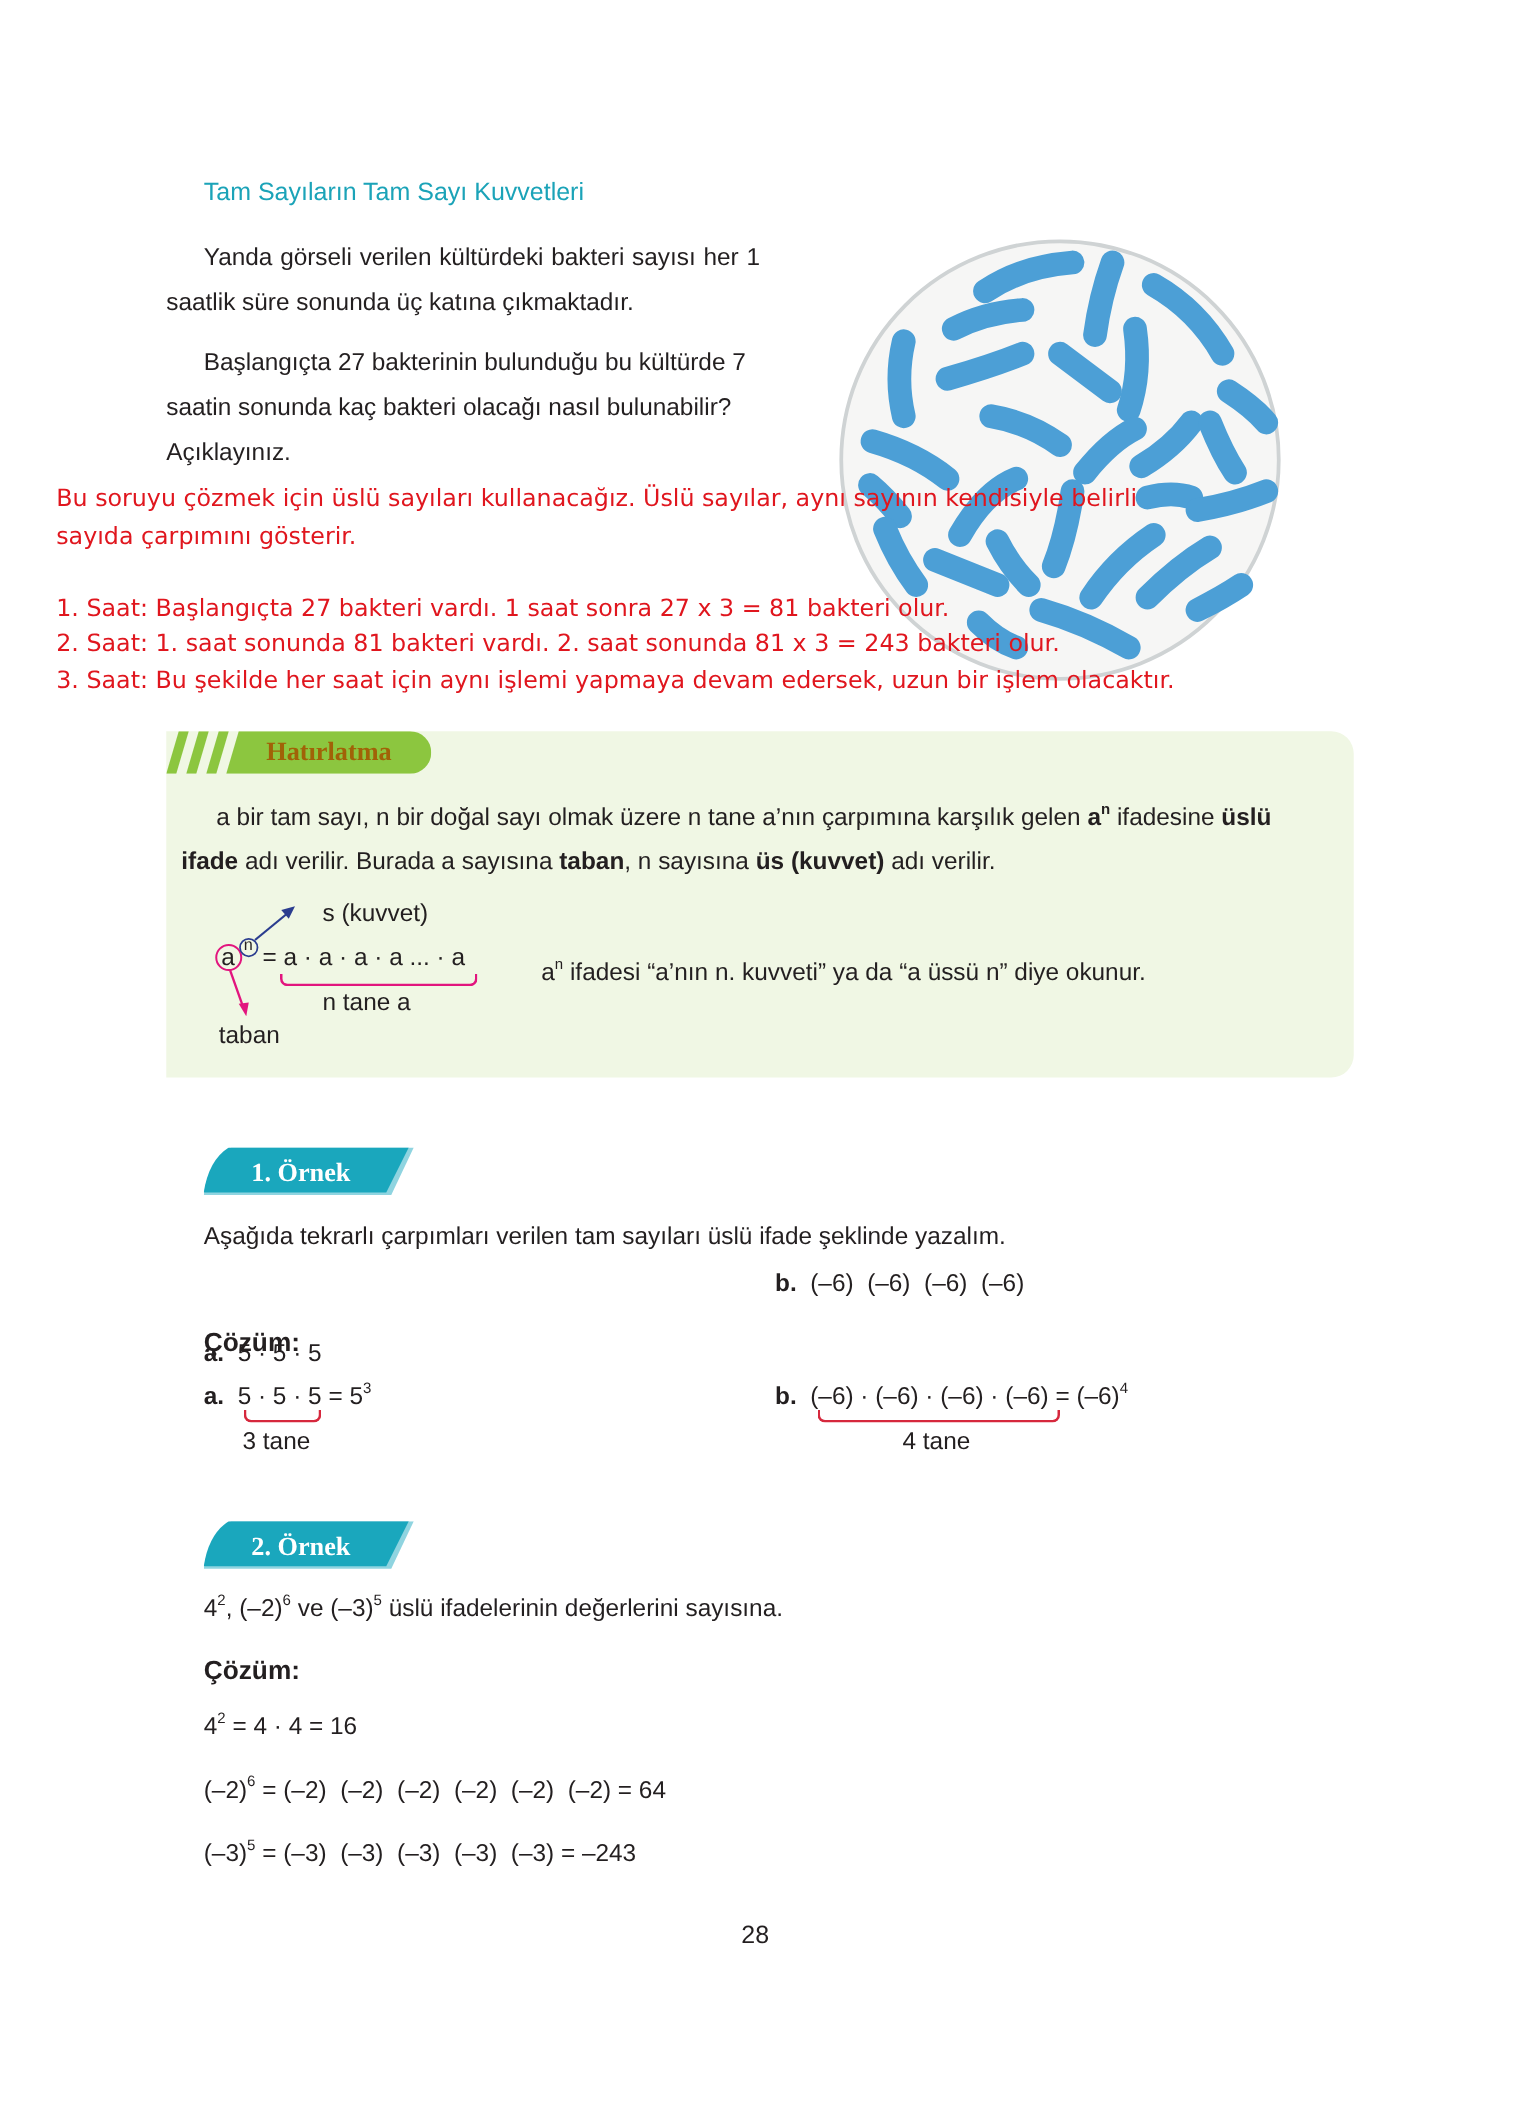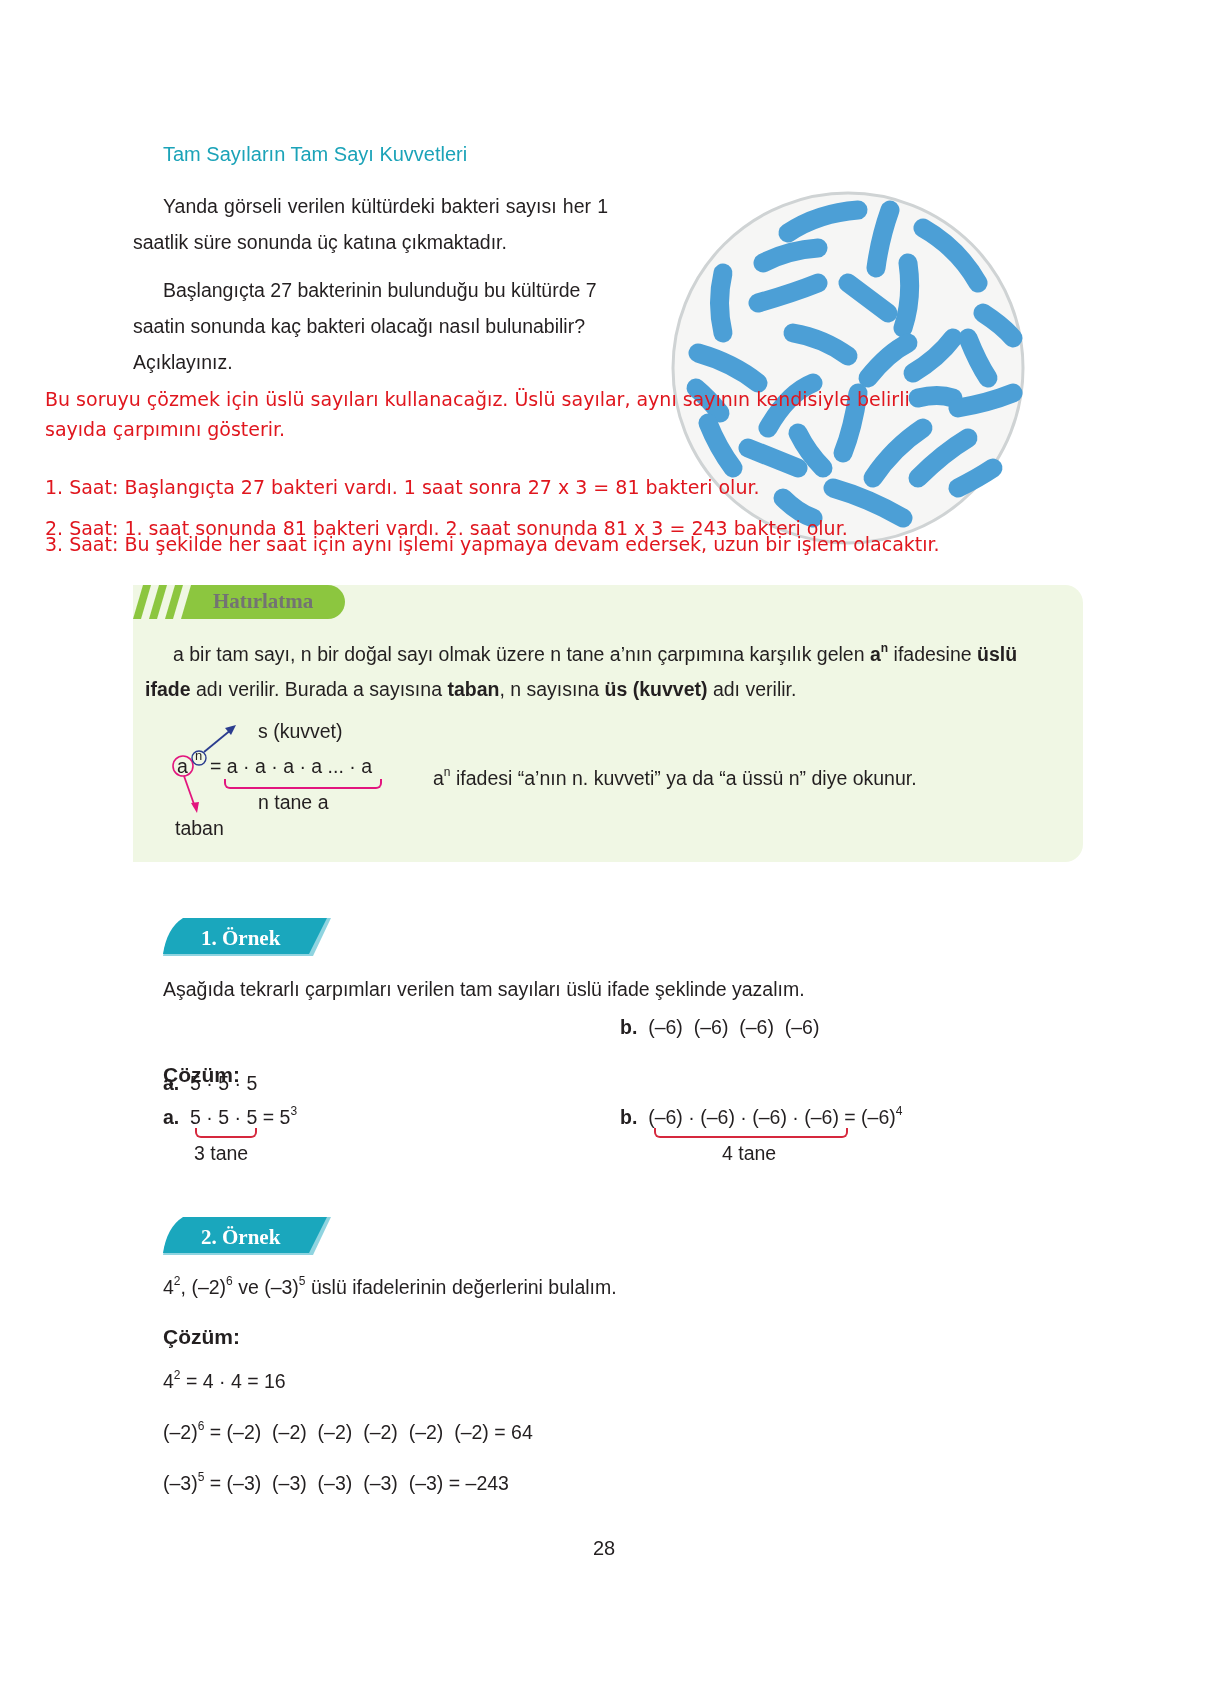--- a/index.html
+++ b/index.html
@@ -10,21 +10,21 @@
   .para { font-size:19.5px; line-height:36px; color:#231f20; }
   .p1 { left:133px; top:188px; width:475px; text-align:justify; }
   .p1 .ind, .p2 .ind { display:inline-block; width:30px; }
   .p2 { left:133px; top:272px; width:475px; }
   .red { font-family:"DejaVu Sans", sans-serif; color:#e0161e; font-size:19px; z-index:3; }
   .red-line { white-space:nowrap; position:absolute; left:45px; }
   .petri { left:668px; top:188px; width:360px; height:360px; z-index:1; }
   .hat-box { left:133px; top:585px; width:950px; height:277px; background:#f0f7e4;
              border-radius:0 18px 18px 0; }
   .hat-badge { left:133px; top:585px; height:34px; width:212px; }
-  .hat-text { font-family:"Liberation Serif", serif; font-weight:bold; color:#737373; font-size:21px;
+  .hat-text { font-family:"Liberation Serif", serif; font-weight:bold; color:#a16207; font-size:21px;
               position:absolute; left:80px; top:4px; }
   .hat-l1 { left:173px; top:643px; font-size:19.5px; white-space:nowrap; }
   .hat-l2 { left:145px; top:678px; font-size:19.5px; white-space:nowrap; }
   .formula { font-size:19.5px; }
   .ornek { height:40px; width:170px; }
   .ornek-text { position:absolute; left:38px; top:8px; font-family:Liberation Serif, serif;
                 font-weight:bold; color:#fff; font-size:21px; }
   .txt { font-size:19.5px; white-space:nowrap; }
   .bold { font-weight:bold; }
   .coz { font-size:21px; font-weight:bold; }
@@ -73,21 +73,21 @@
       <path d="M115 310 Q130 325 145 330"></path>
       <path d="M165 300 Q200 310 235 330"></path>
     </g>
   </svg>
 </div>
 
 <div class="abs red" style="left:0;top:0;">
   <div class="red-line" style="top:388px;text-align:right;">Bu soruyu çözmek için üslü sayıları kullanacağız. Üslü sayılar, aynı sayının kendisiyle belirli</div>
   <div class="red-line" style="top:418px;">sayıda çarpımını gösterir.</div>
   <div class="red-line" style="top:476px;">1. Saat: Başlangıçta 27 bakteri vardı. 1 saat sonra 27 x 3 = 81 bakteri olur.</div>
-  <div class="red-line" style="top:504px;margin-top:13px;">2. Saat: 1. saat sonunda 81 bakteri vardı. 2. saat sonunda 81 x 3 = 243 bakteri olur.</div>
+  <div class="red-line" style="top:504px;">2. Saat: 1. saat sonunda 81 bakteri vardı. 2. saat sonunda 81 x 3 = 243 bakteri olur.</div>
   <div class="red-line" style="top:533px;">3. Saat: Bu şekilde her saat için aynı işlemi yapmaya devam edersek, uzun bir işlem olacaktır.</div>
 </div>
 
 <div class="abs hat-box"></div>
 <div class="abs hat-badge">
   <svg width="212" height="34" viewBox="0 0 212 34" style="position:absolute;left:0;top:0;">
     <polygon points="10,0 18,0 8,34 0,34" fill="#8cc63f"></polygon>
     <polygon points="26,0 34,0 24,34 16,34" fill="#8cc63f"></polygon>
     <polygon points="42,0 50,0 40,34 32,34" fill="#8cc63f"></polygon>
     <path d="M58 0 L195 0 A17 17 0 0 1 195 34 L48 34 Z" fill="#8cc63f"></path>
@@ -142,20 +142,20 @@
 <div class="abs txt" style="left:722px;top:1142px;">4 tane</div>
 
 <div class="abs ornek" style="left:163px;top:1217px;">
   <svg width="170" height="40" viewBox="0 0 170 40" style="position:absolute;left:0;top:0;">
     <path d="M22 0 L168 0 L150 38 L0 38 Q4 10 22 0 Z" fill="#8fd4e0"></path>
     <path d="M20 0 L164 0 L146 36 L0 36 Q4 10 20 0 Z" fill="#1aa7bd"></path>
   </svg>
   <span class="ornek-text">2. Örnek</span>
 </div>
 <div class="abs txt" style="left:163px;top:1276px;">
-  <span>4</span><sup>2</sup><span>, (–2)</span><sup>6</sup><span> ve (–3)</span><sup>5</sup><span> üslü ifadelerinin değerlerini bulalım.</span>
+  <span>4</span><sup>2</sup><span>, (–2)</span><sup>6</sup><span> ve (–3)</span><sup>5</sup><span> üslü ifadelerinin değerlerini sayısına.</span>
 </div>
 <div class="abs coz" style="left:163px;top:1325px;">Çözüm:</div>
 <div class="abs txt" style="left:163px;top:1370px;"><span>4</span><sup>2</sup><span> = 4 · 4 = 16</span></div>
 <div class="abs txt" style="left:163px;top:1421px;white-space:pre;"><span>(–2)</span><sup>6</sup><span> = (–2)  (–2)  (–2)  (–2)  (–2)  (–2) = 64</span></div>
 <div class="abs txt" style="left:163px;top:1472px;white-space:pre;"><span>(–3)</span><sup>5</sup><span> = (–3)  (–3)  (–3)  (–3)  (–3) = –243</span></div>
 
 <div class="abs txt" style="left:593px;top:1537px;font-size:20px;">28</div>
 
 </body></html>

